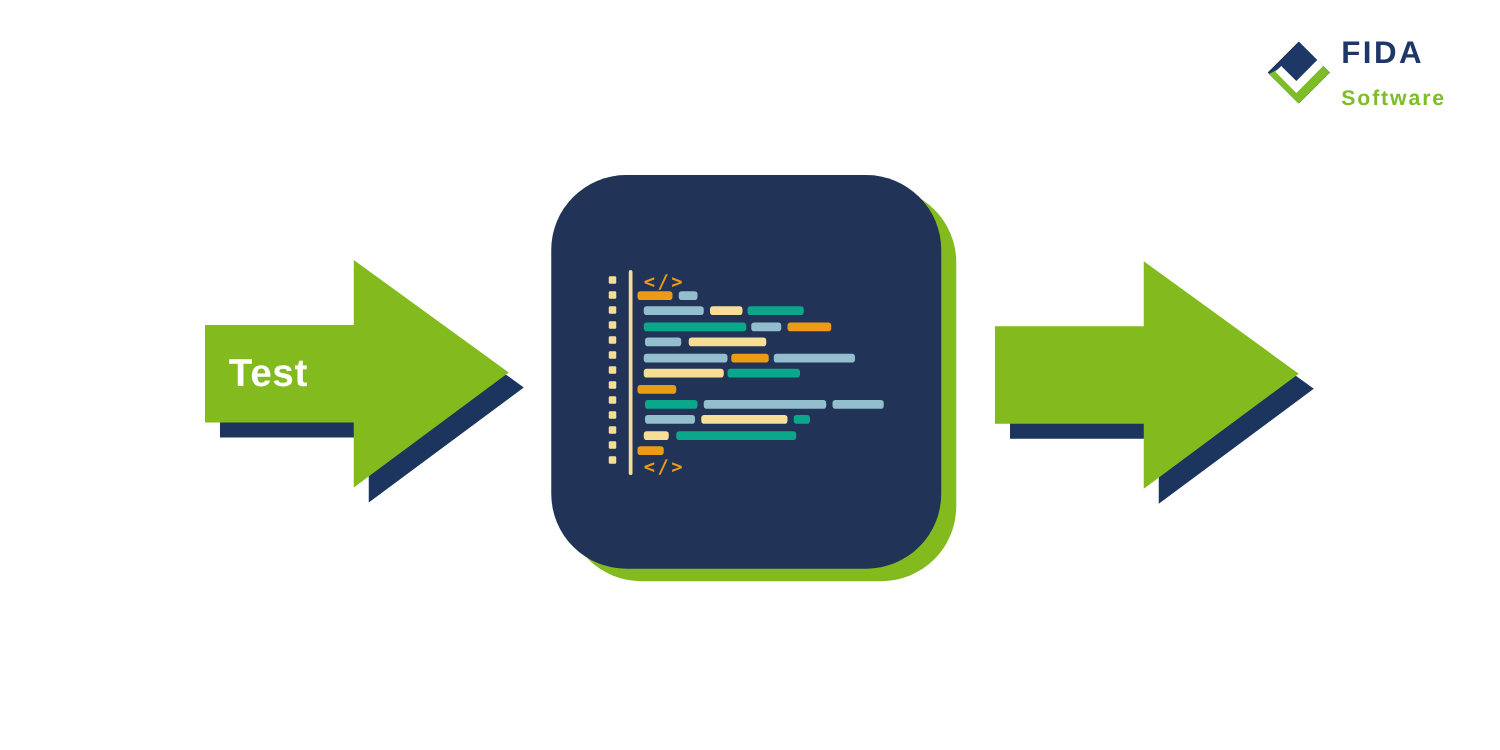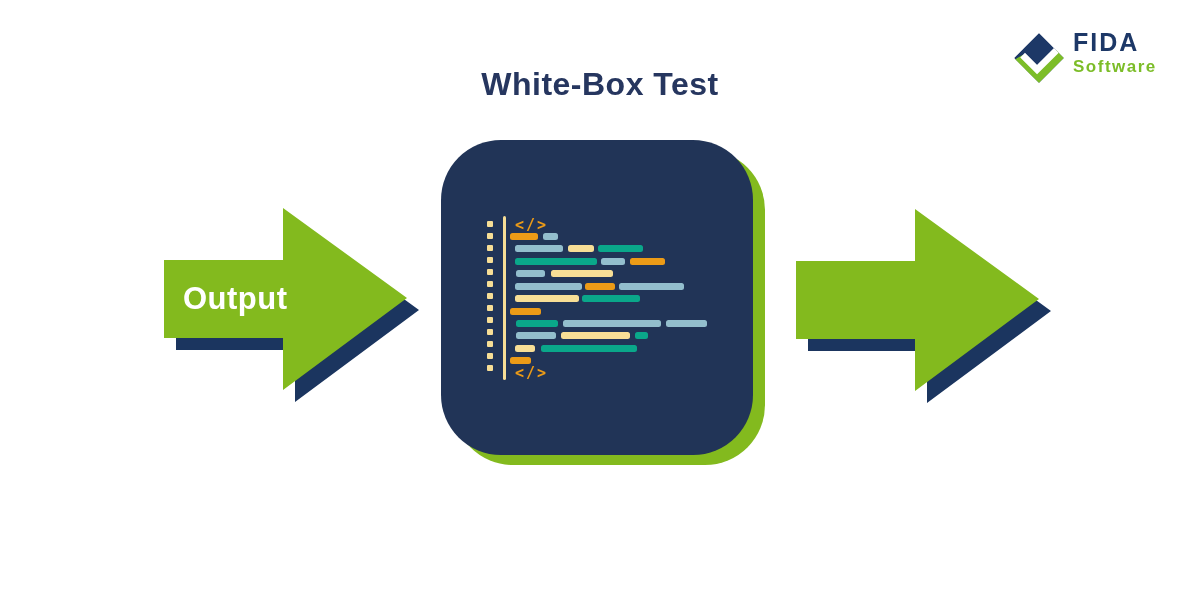--- a/index.html
+++ b/index.html
@@ -19,21 +19,21 @@
   }
 
   
   .logo{position:absolute;top:30px;left:1012px;display:flex;align-items:flex-start;gap:7px;}
   .logo-mark{width:54px;height:54px;margin-top:1px;}
   .lm-navy{fill:var(--logo-navy);}
   .lm-green{fill:var(--logo-green);}
   .lm-check{fill:none;stroke:#ffffff;stroke-width:7;}
   .logo-text{display:flex;flex-direction:column;}
   .logo-name{font-size:25px;font-weight:bold;letter-spacing:2px;line-height:1;color:var(--logo-navy);}
-  .logo-sub{font-size:17px;font-weight:bold;letter-spacing:1.5px;margin-top:2px;color:var(--logo-green);}
+  .logo-sub{font-size:17px;font-weight:bold;letter-spacing:1.5px;margin-top:14px;color:var(--logo-green);}
 
   
   .arrow{position:absolute;width:256px;height:195px;}
   .arrow svg{position:absolute;inset:0;width:100%;height:100%;overflow:visible;}
   .arrow-shadow{fill:var(--shadow);}
   .arrow-body{fill:var(--green);}
   .arrow-label{
     position:absolute;left:19px;top:52px;height:78px;
     display:flex;align-items:center;white-space:nowrap;
     color:var(--white);font-size:31px;font-weight:bold;letter-spacing:.5px;
@@ -56,21 +56,20 @@
     fill:var(--orange);
     font-family:"DejaVu Sans Mono", monospace;
     font-weight:bold;font-size:15px;letter-spacing:2px;
   }
 </style>
 </head>
 <body>
 
 <div class="canvas">
 
-  <h1 class="title">White-Box Test</h1>
 
   <div class="logo">
     <svg class="logo-mark" viewBox="0 0 56 56" aria-hidden="true">
       <defs>
         <clipPath id="lclip">
             <polygon points="28,2 54,28 28,54 2,28"></polygon>
           </clipPath>
       </defs>
       <g clip-path="url(#lclip)">
         <polygon class="lm-navy" points="28,2 54,28 28,54 2,28"></polygon>
@@ -82,21 +81,21 @@
       <div class="logo-name">FIDA</div>
       <div class="logo-sub">Software</div>
     </div>
   </div>
 
   <div class="arrow arrow-input">
     <svg viewBox="0 0 256 195" aria-hidden="true">
       <polygon class="arrow-shadow" transform="translate(12,12)" points="0,52 119,52 119,0 243,90 119,182 119,130 0,130"></polygon>
       <polygon class="arrow-body" points="0,52 119,52 119,0 243,90 119,182 119,130 0,130"></polygon>
     </svg>
-    <span class="arrow-label">Output</span>
+    <span class="arrow-label">Test</span>
   </div>
 
   <div class="codebox">
     <div class="codebox-shadow"></div>
     <div class="codebox-face">
       <svg class="code-icon" viewBox="0 0 312 315" aria-hidden="true">
         <g id="code-static">
             <rect x="46" y="81" width="6" height="6" rx="1" fill="#F7DE96"></rect>
             <rect x="46" y="93" width="6" height="6" rx="1" fill="#F7DE96"></rect>
             <rect x="46" y="105" width="6" height="6" rx="1" fill="#F7DE96"></rect>

